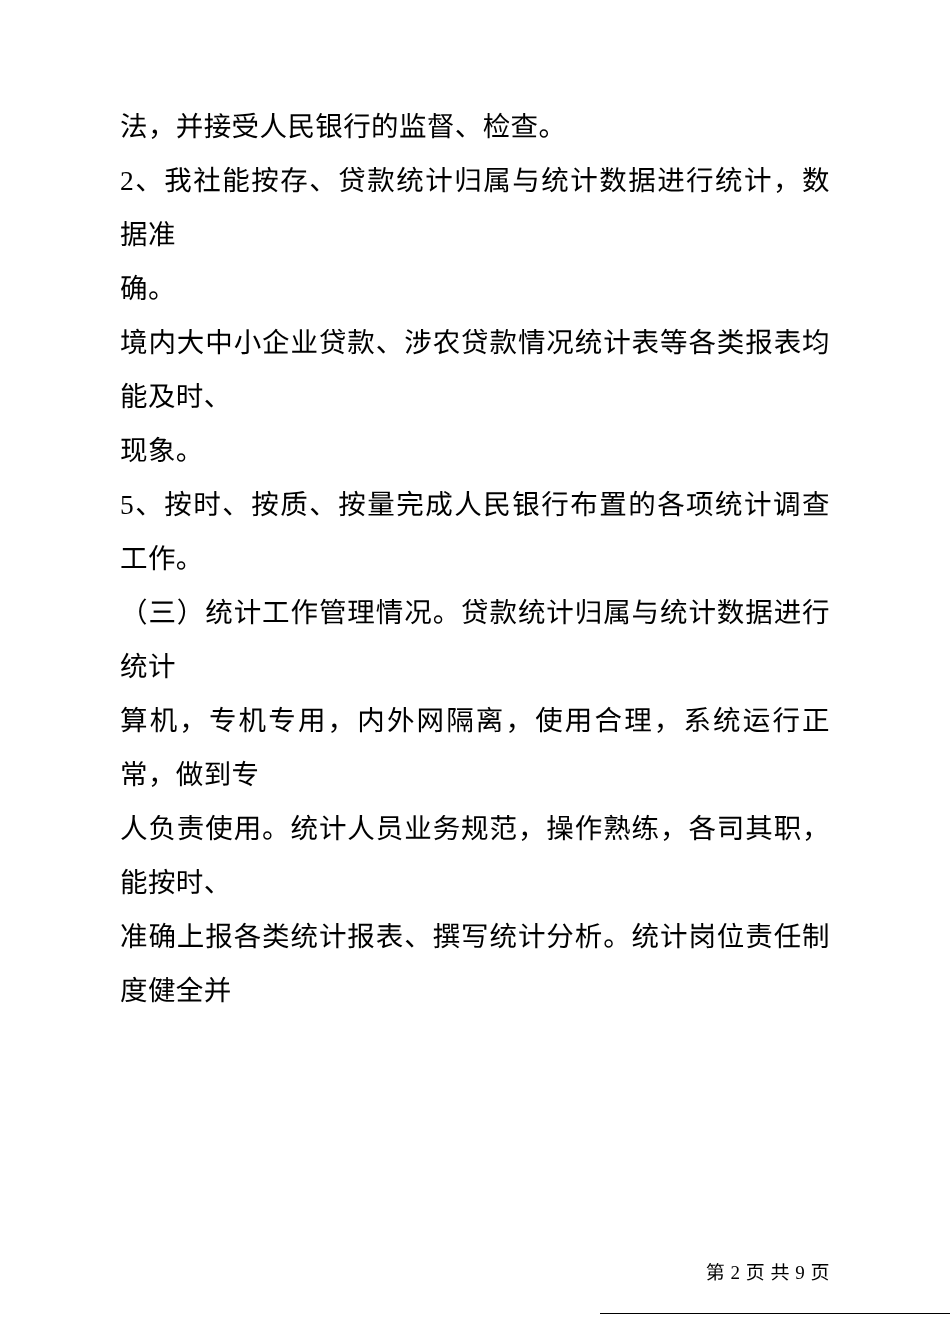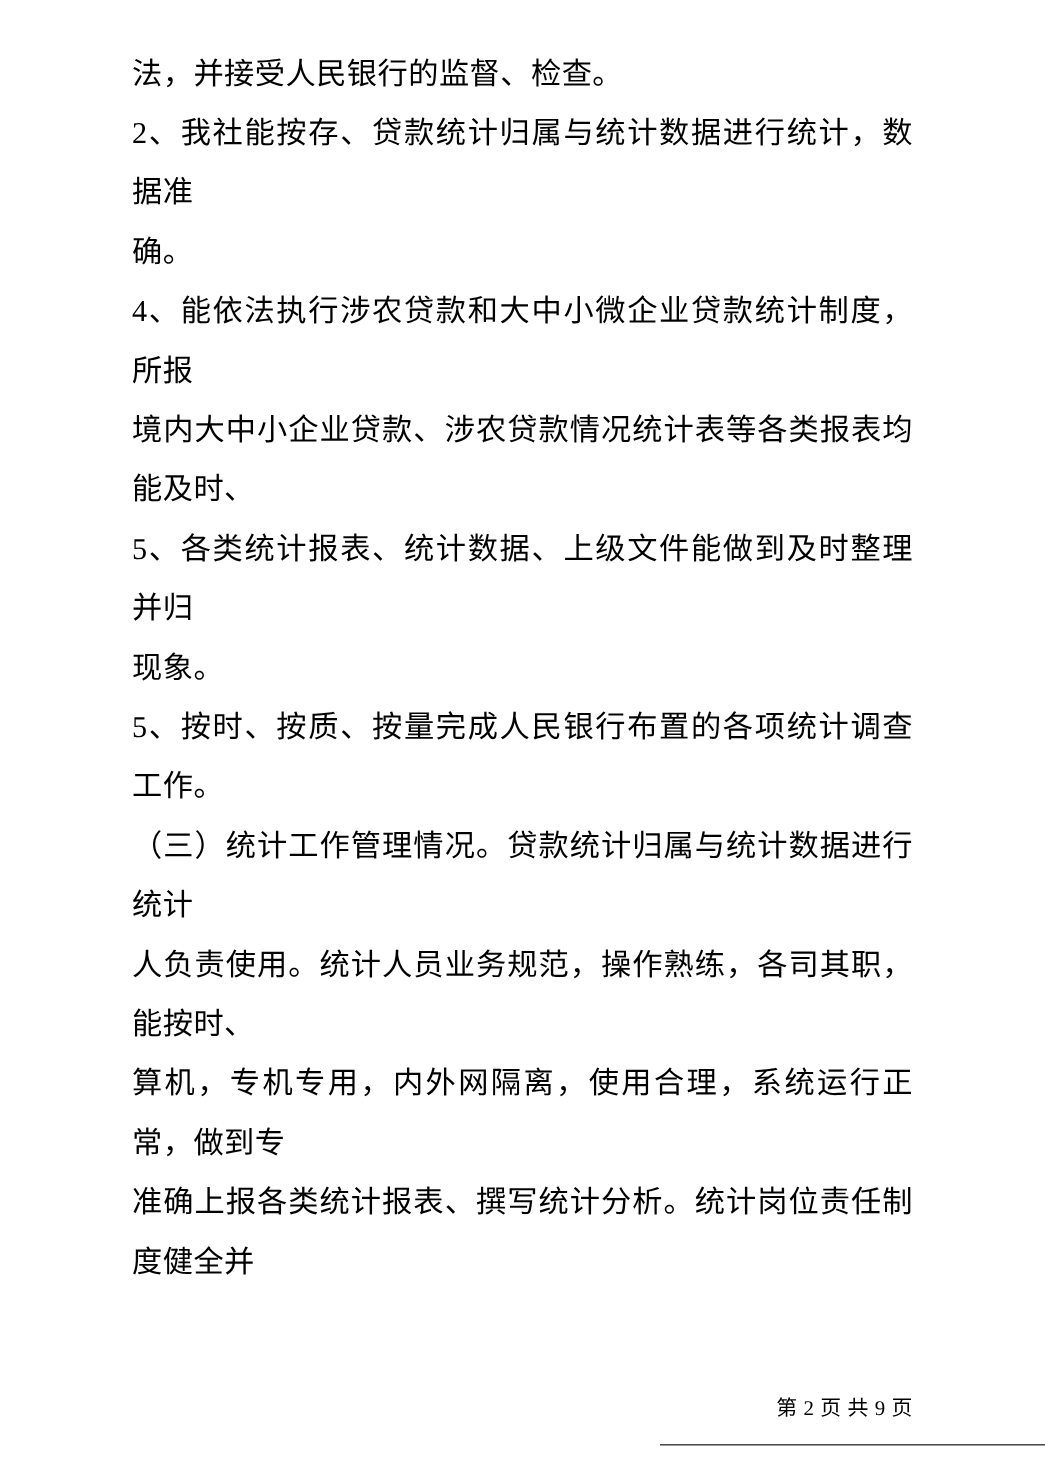--- a/index.html
+++ b/index.html
@@ -13,21 +13,21 @@
     font-family: "Liberation Serif", "DejaVu Serif", serif;
     color: #000000;
     position: relative;
     overflow: hidden;
   }
   .page {
     position: relative;
     width: 950px;
     height: 1344px;
     box-sizing: border-box;
-    padding: 40px 120px 0 120px;
+    padding: 100px 120px 0 120px;
   }
   .doc-body {
     font-size: 27.5px;
     line-height: 54px;
     letter-spacing: 0.4px;
     text-align: justify;
     text-justify: inter-ideograph;
   }
   .doc-body p {
     margin: 0;
@@ -37,21 +37,21 @@
   .indent1 {
     text-indent: 2em;
   }
   .page-footer {
     position: absolute;
     left: 120px;
     right: 120px;
     bottom: 52px;
     height: 30px;
     display: flex;
-    align-items: flex-end;
+    align-items: flex-start;
     justify-content: flex-end;
   }
   .footer-rule {
     position: absolute;
     left: 600px;
     right: 0;
     bottom: 30px;
     border-top: 1px solid #000;
   }
   .page-number {
@@ -63,28 +63,26 @@
 </style>
 </head>
 <body>
 
 <div class="page">
 
   <div class="doc-body">
     <p class="indent0">法，并接受人民银行的监督、检查。</p>
     <p class="indent1">2、我社能按存、贷款统计归属与统计数据进行统计，数据准</p>
     <p>确。</p>
-    <p class="indent1">4、能依法执行涉农贷款和大中小微企业贷款统计制度，所报</p>
     <p>境内大中小企业贷款、涉农贷款情况统计表等各类报表均能及时、</p>
-    <p class="indent1">5、各类统计报表、统计数据、上级文件能做到及时整理并归</p>
     <p>现象。</p>
     <p class="indent1">5、按时、按质、按量完成人民银行布置的各项统计调查工作。</p>
     <p class="indent1">（三）统计工作管理情况。贷款统计归属与统计数据进行统计</p>
+    <p>算机，专机专用，内外网隔离，使用合理，系统运行正常，做到专</p>
     <p>人负责使用。统计人员业务规范，操作熟练，各司其职，能按时、</p>
-    <p>算机，专机专用，内外网隔离，使用合理，系统运行正常，做到专</p>
     <p>准确上报各类统计报表、撰写统计分析。统计岗位责任制度健全并</p>
 
   </div>
 
   <div class="footer-rule"></div>
   <div class="page-footer">
     <span class="page-number">第 2 页 共 9 页</span>
   </div>
 
 </div>

